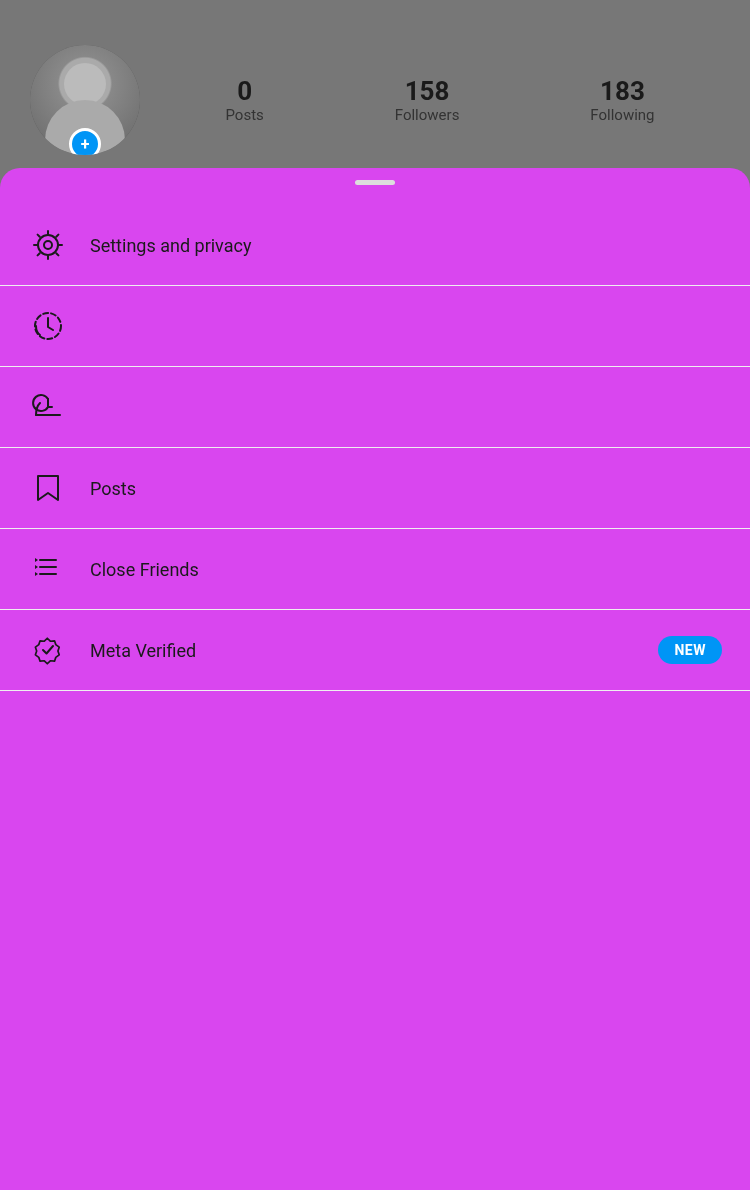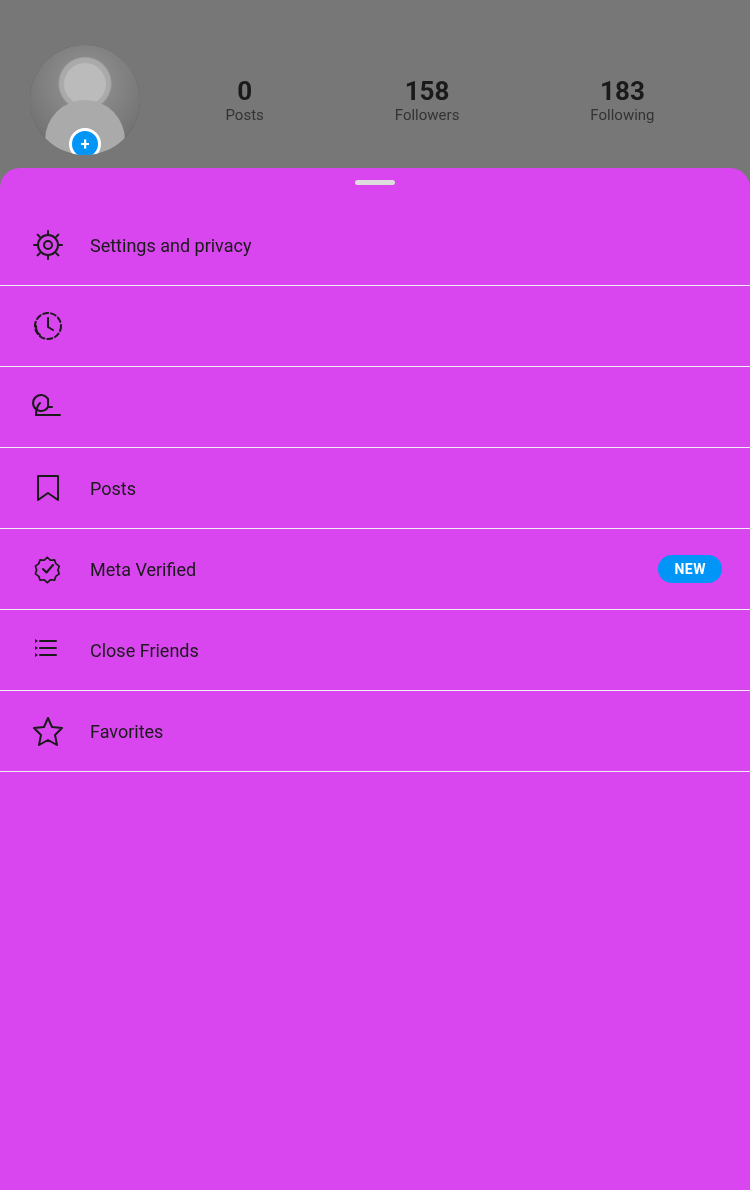--- a/index.html
+++ b/index.html
@@ -244,45 +244,37 @@
         <svg viewBox="0 0 32 32" fill="none" stroke="#1a1a1a" stroke-width="2" stroke-linecap="round" stroke-linejoin="round">
           <path d="M6 4 h20 v24 l-10-7 -10 7 Z"></path>
         </svg>
       </div>
       <span class="menu-label">Posts</span>
     </li>
 
     <li class="menu-item">
       <div class="menu-icon">
         <svg viewBox="0 0 32 32" fill="none" stroke="#1a1a1a" stroke-width="2" stroke-linecap="round" stroke-linejoin="round">
-          <path d="M16 3 L19.5 6.5 L24.5 6 L26 10.5 L30 13.5 L28.5 18 L30 22.5 L26 25.5 L24.5 30 L19.5 29.5 L16 33 L12.5 29.5 L7.5 30 L6 25.5 L2 22.5 L3.5 18 L2 13.5 L6 10.5 L7.5 6 L12.5 6.5 Z" transform="scale(0.85) translate(2,2)"></path>
-          <polyline points="11,16 14.5,19.5 21,12"></polyline>
-        </svg>
-      </div>
-      <span class="menu-label">Meta Verified</span>
-      <span class="new-badge">NEW</span>
-    </li>
-
-    <li class="menu-item">
-      <div class="menu-icon">
-        <svg viewBox="0 0 32 32" fill="none" stroke="#1a1a1a" stroke-width="2" stroke-linecap="round" stroke-linejoin="round">
           <line x1="8" y1="7" x2="24" y2="7"></line>
           <line x1="8" y1="14" x2="24" y2="14"></line>
           <line x1="8" y1="21" x2="24" y2="21"></line>
           <polygon points="3,5 6,7 3,9" fill="#1a1a1a" stroke="none"></polygon>
           <polygon points="3,12 6,14 3,16" fill="#1a1a1a" stroke="none"></polygon>
           <polygon points="3,19 6,21 3,23" fill="#1a1a1a" stroke="none"></polygon>
         </svg>
       </div>
       <span class="menu-label">Close Friends</span>
     </li>
 
     <li class="menu-item">
       <div class="menu-icon">
         <svg viewBox="0 0 32 32" fill="none" stroke="#1a1a1a" stroke-width="2" stroke-linecap="round" stroke-linejoin="round">
-          <polygon points="16,3 20,12 30,13 23,20 25,30 16,25 7,30 9,20 2,13 12,12"></polygon>
-        </svg>
-      </div>
-      <span class="menu-label">Favorites</span>
-    </li>
+          <path d="M16 3 L19.5 6.5 L24.5 6 L26 10.5 L30 13.5 L28.5 18 L30 22.5 L26 25.5 L24.5 30 L19.5 29.5 L16 33 L12.5 29.5 L7.5 30 L6 25.5 L2 22.5 L3.5 18 L2 13.5 L6 10.5 L7.5 6 L12.5 6.5 Z" transform="scale(0.85) translate(2,2)"></path>
+          <polyline points="11,16 14.5,19.5 21,12"></polyline>
+        </svg>
+      </div>
+      <span class="menu-label">Meta Verified</span>
+      <span class="new-badge">NEW</span>
+    </li>
+
 
   </ul>
 </div>
 
 </body></html>

